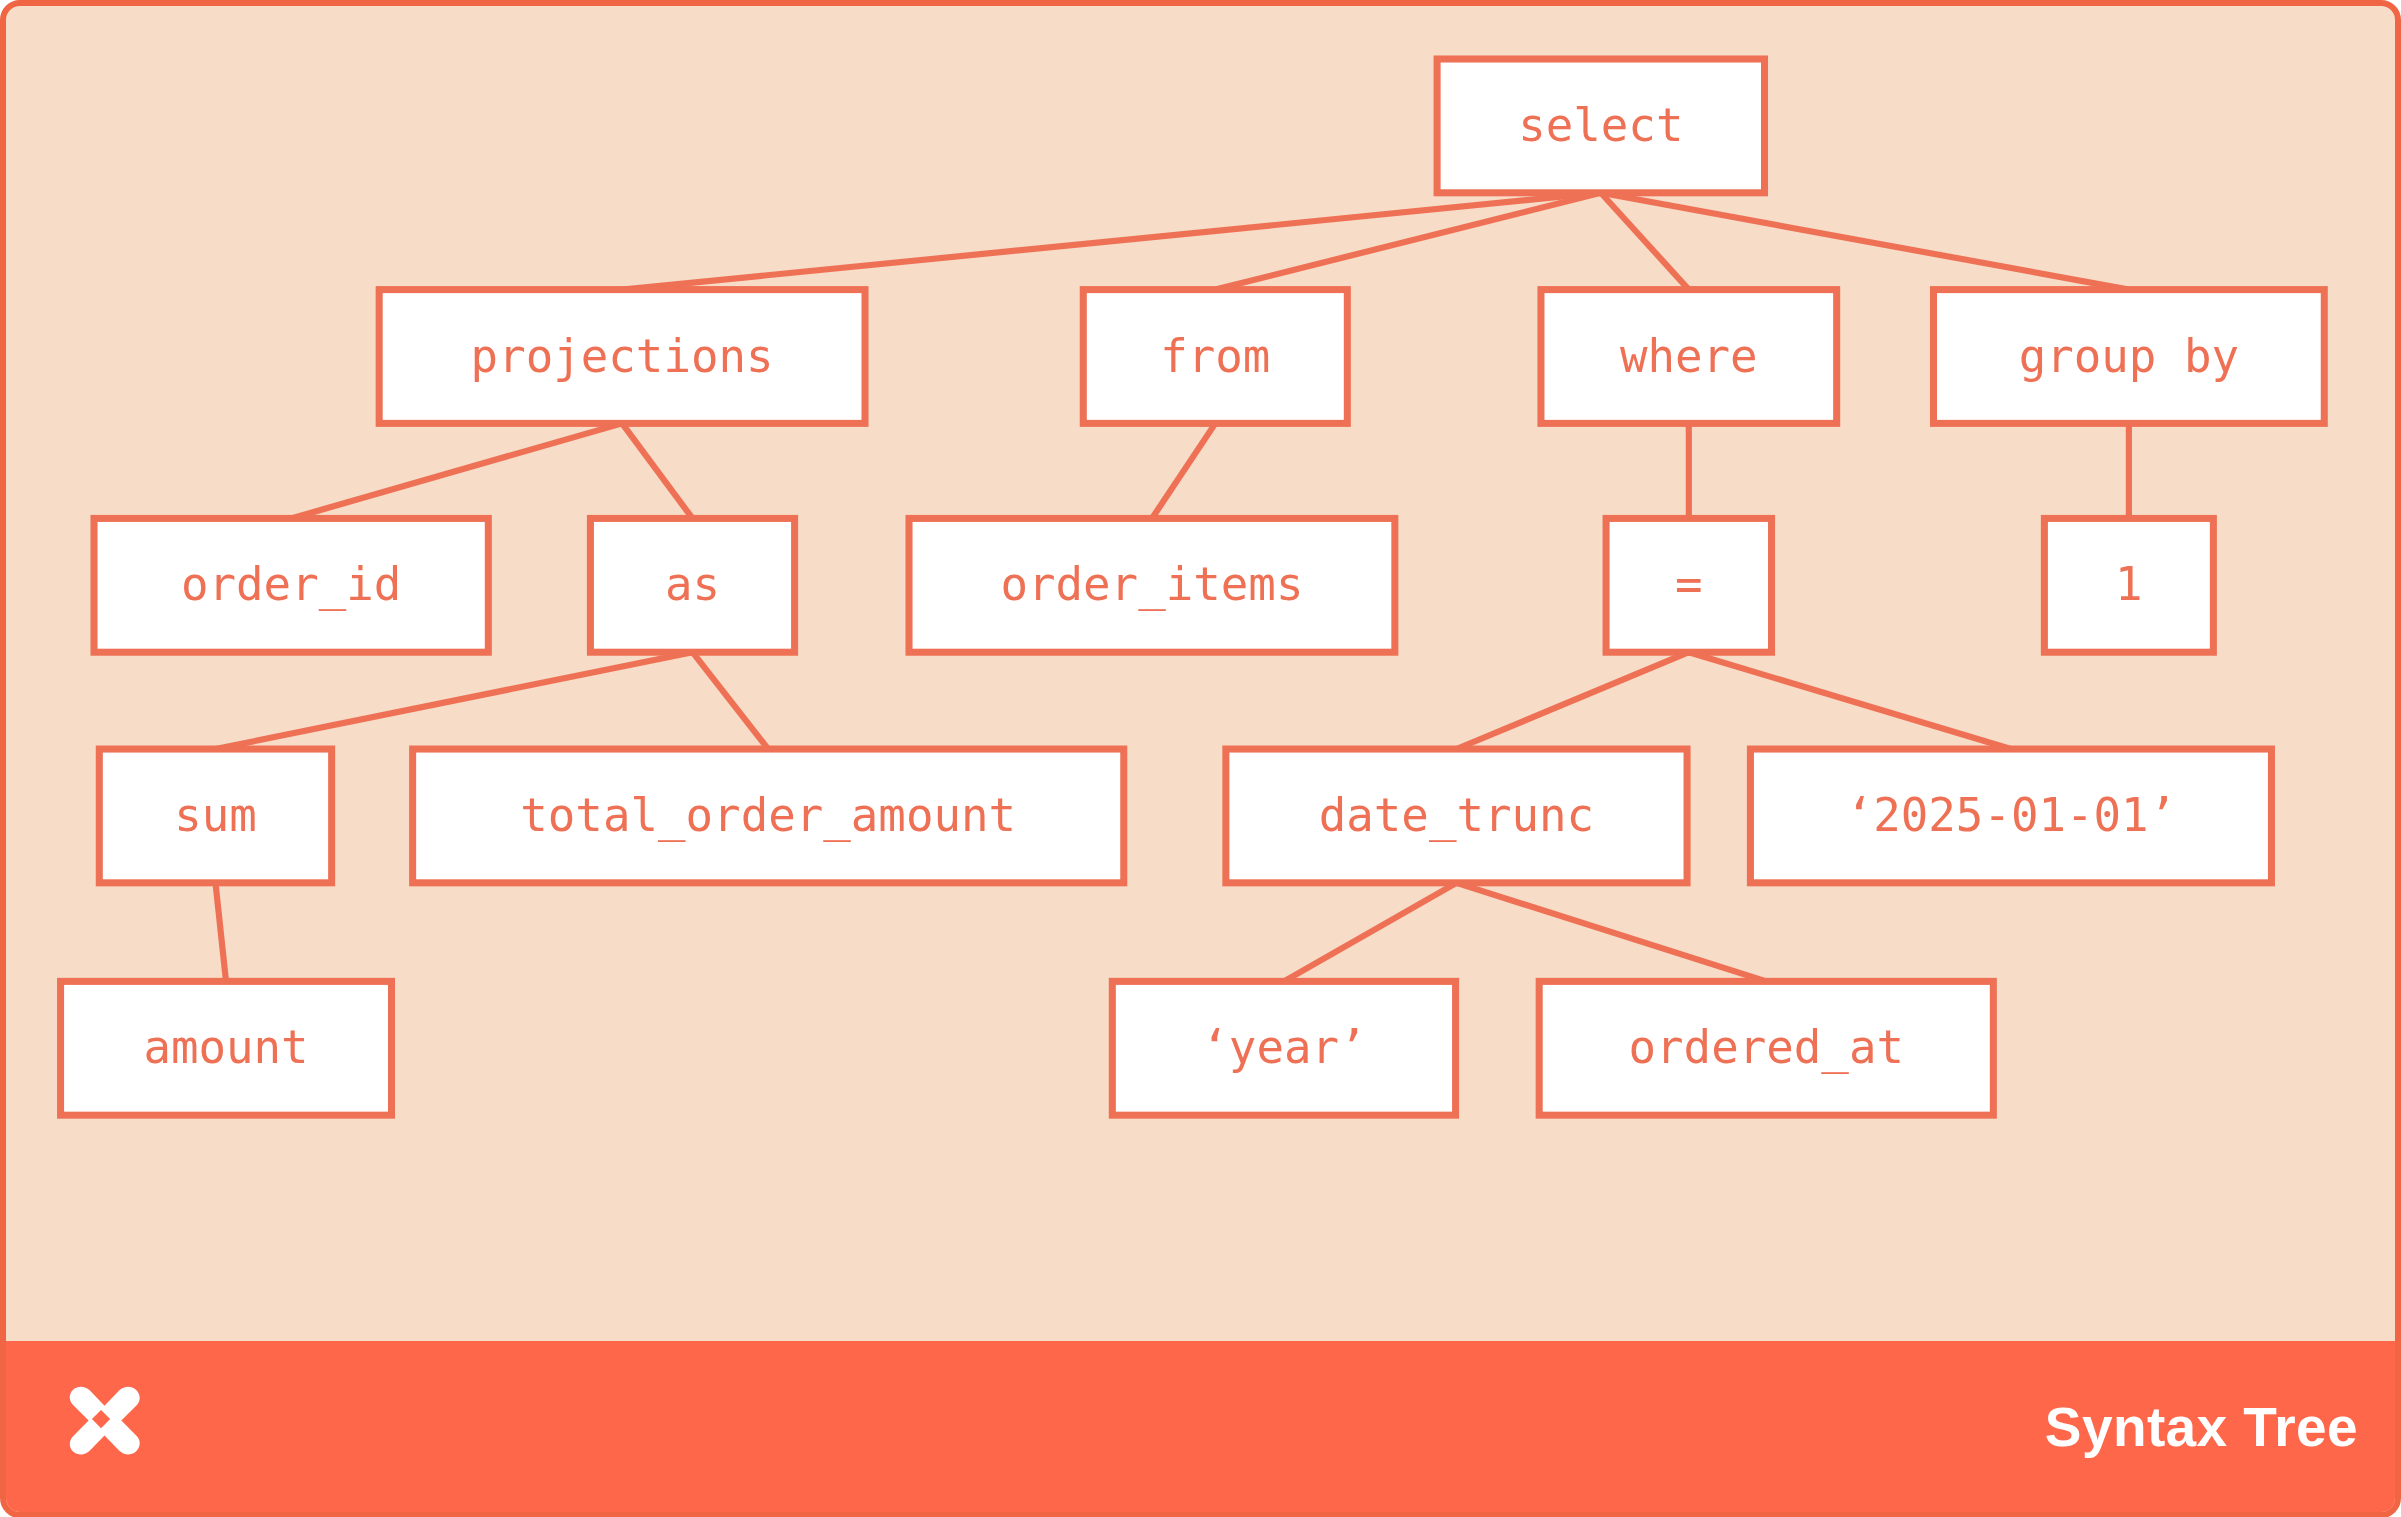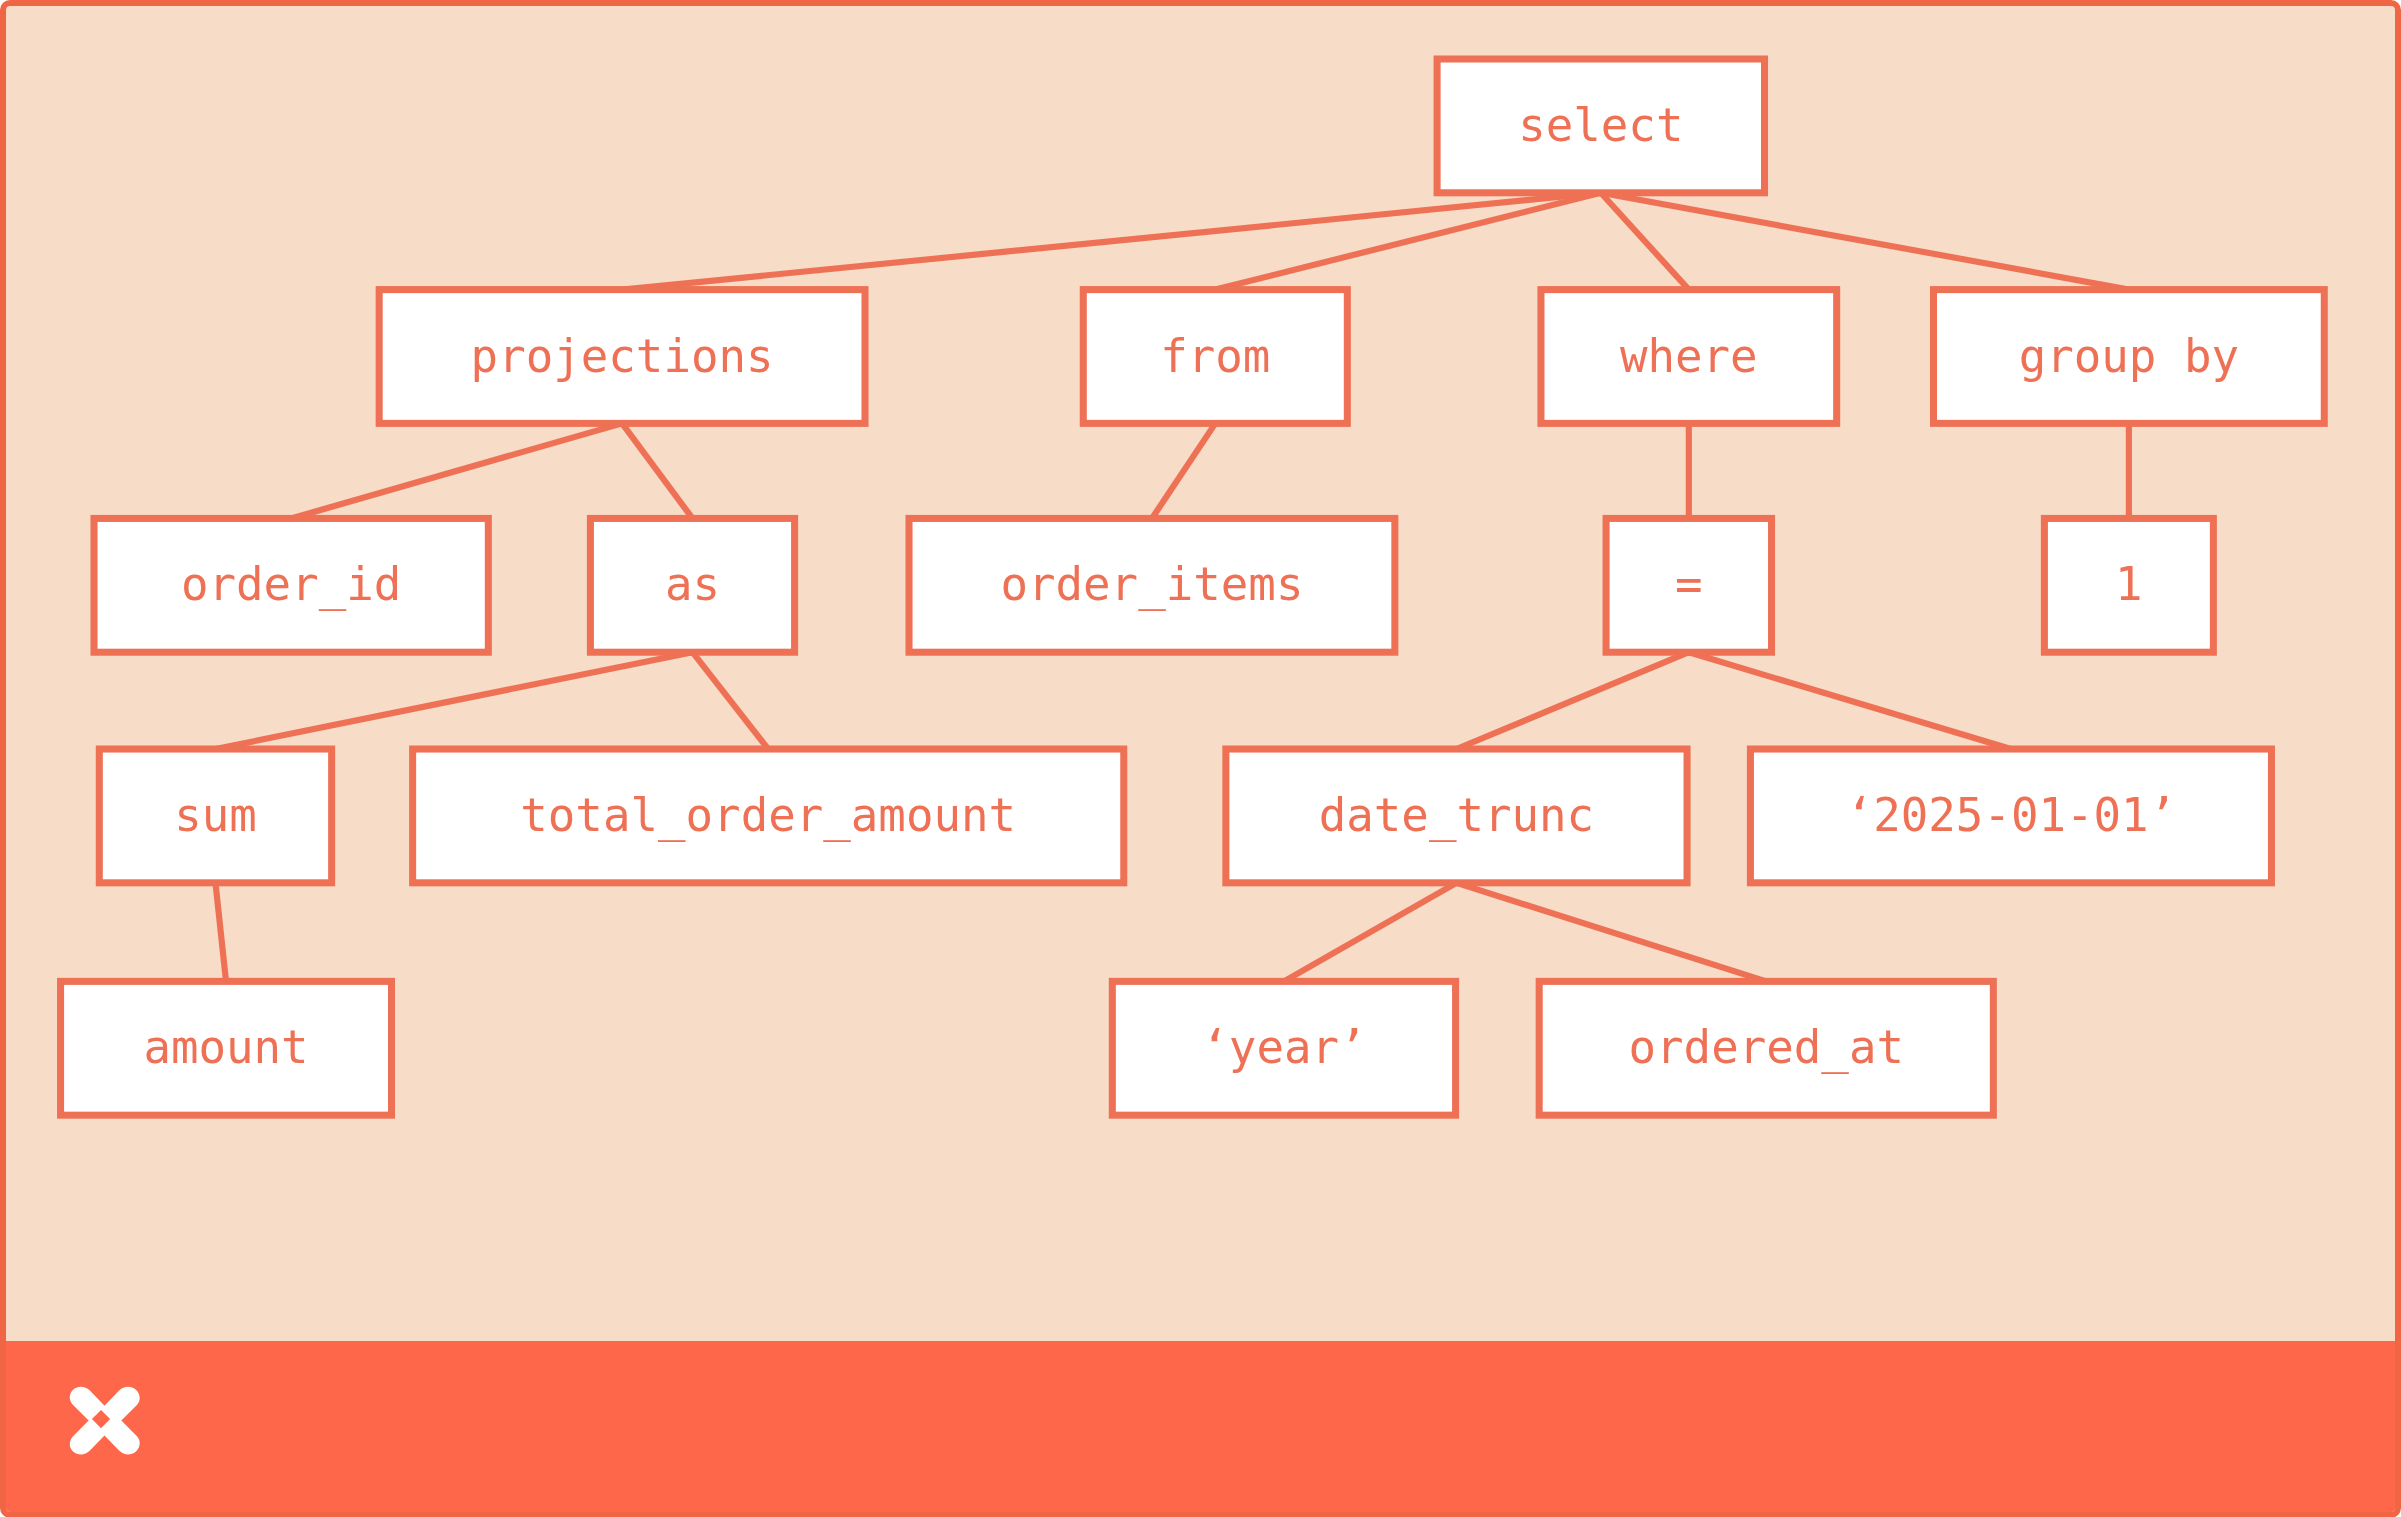--- a/index.html
+++ b/index.html
@@ -20,21 +20,21 @@
     background: #ffffff;
   }
   
   #card {
     position: absolute;
     left: 0;
     top: 0;
     width: 2401px;
     height: 1518px;
     box-sizing: border-box;
-    border-radius: 10px;
+    border-radius: 20px;
     background: #F7DCC8;
     border: 6.2px solid #F06543;
     overflow: hidden;
   }
   
   #diagram {
     position: absolute;
     left: 0;
     top: 0;
     width: 2401px;
@@ -193,17 +193,18 @@
     </div>
 
     <div id="footer">
       <svg id="logo-wrap" viewBox="0 0 100 100">
         <path d="M18.5 12.5 C23.5 8.5 30.5 9 35 13.5 L50 29 L65 13.5 C69.5 9 76.5 8.5 81.5 12.5
                  C86.5 17 87 24 82.5 28.5 L67 44 L82.5 59.5 C87 64 86.5 71 81.5 75.5
                  C76.5 79.5 69.5 79 65 74.5 L50 59 L35 74.5 C30.5 79 23.5 79.5 18.5 75.5
                  C13.5 71 14 64 18.5 59.5 L34 44 L18.5 28.5 C14 24 13.5 17 18.5 12.5 Z" fill="#FFFFFF"></path>
         <rect x="40" y="36" width="13" height="13" transform="rotate(45 46.5 42.5)" fill="#FF674B"></rect>
       </svg>
+      <div id="footer-title">Syntax Tree</div>
     </div>
 
   </div>
 </div>
 
 
 </body></html>

